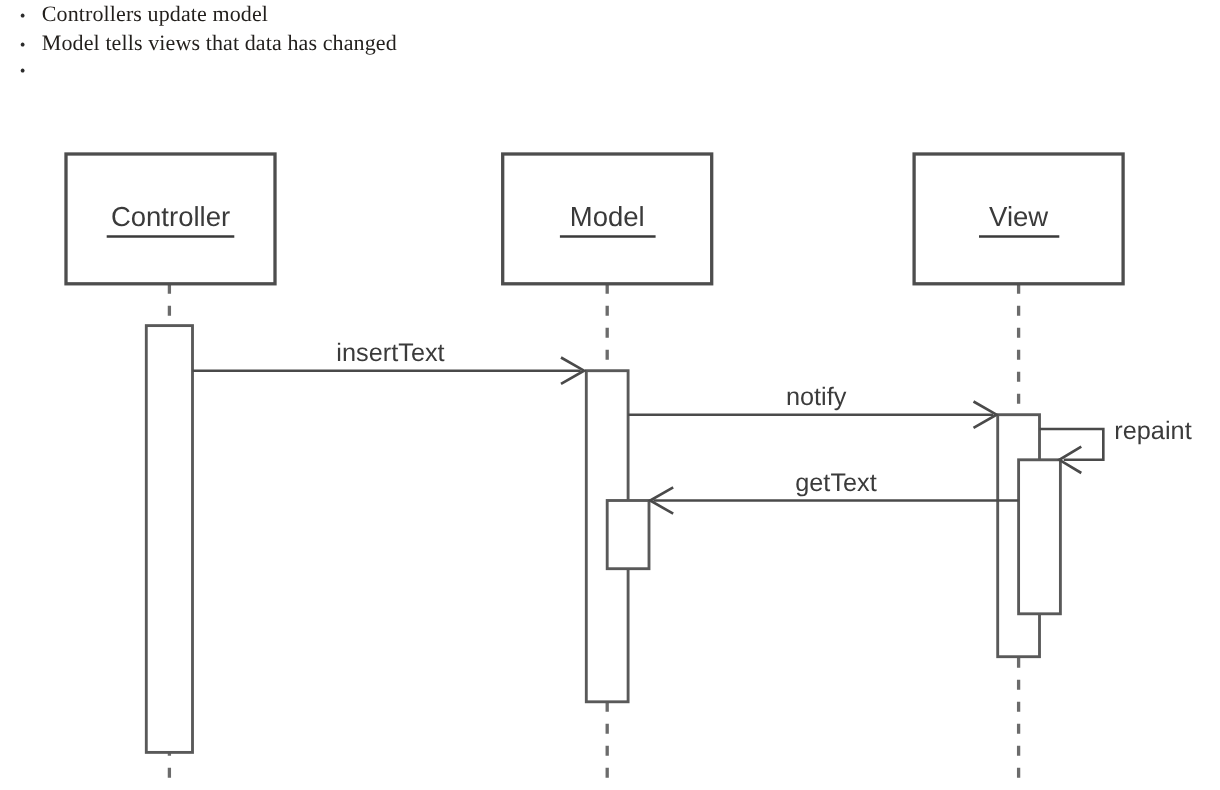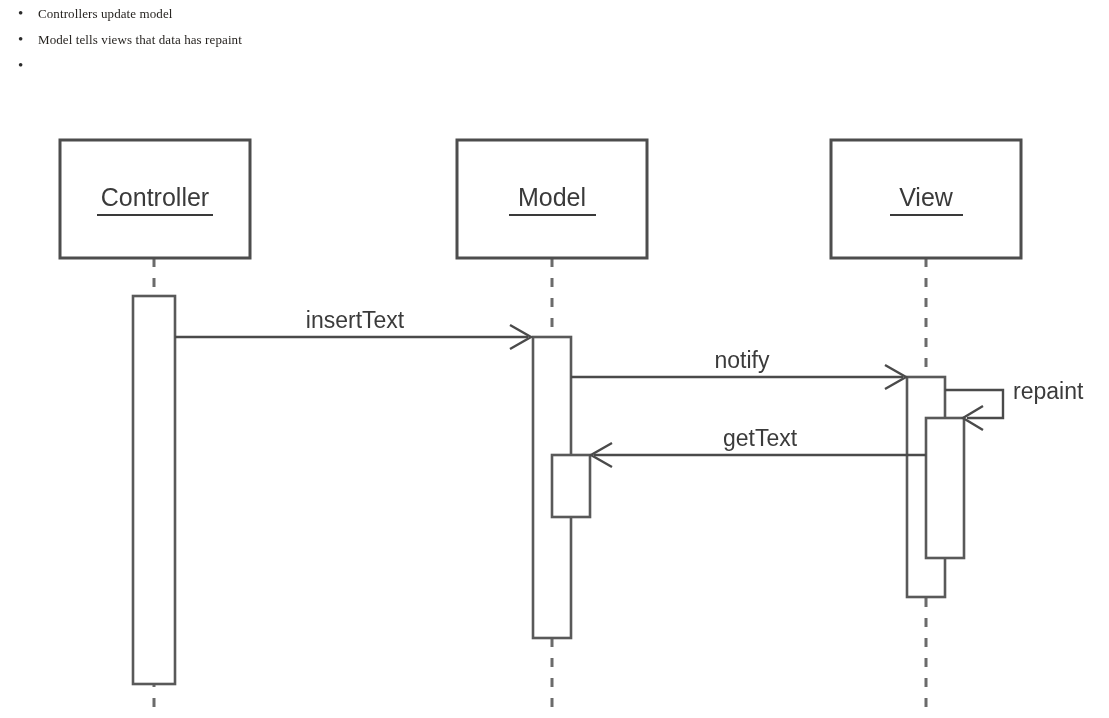--- a/index.html
+++ b/index.html
@@ -31,21 +31,21 @@
   .bullet-mark {
     width: 20px;
     margin-left: 18px;
     font-size: 15px;
     line-height: 26px;
     color: #2b2b2b;
     text-align: left;
   }
   .bullet-text {
     font-family: "Liberation Serif", serif;
-    font-size: 13px;
+    font-size: 20px;
     line-height: 26px;
     color: #221f1c;
     white-space: nowrap;
     letter-spacing: 0.1px;
   }
 
   
   #diagram {
     position: absolute;
     left: 0;
@@ -102,21 +102,21 @@
 
 <div id="page">
 
   <div id="bullet-list">
     <div class="bullet-row">
       <span class="bullet-mark">•</span>
       <span class="bullet-text">Controllers update model</span>
     </div>
     <div class="bullet-row">
       <span class="bullet-mark">•</span>
-      <span class="bullet-text">Model tells views that data has repaint</span>
+      <span class="bullet-text">Model tells views that data has changed</span>
     </div>
     <div class="bullet-row">
       <span class="bullet-mark">•</span>
     </div>
   </div>
 
   <div id="diagram">
     <svg width="1109" height="718" viewBox="0 0 1109 718" xmlns="http://www.w3.org/2000/svg">
 
       <line class="lifeline" x1="154" y1="258" x2="154" y2="718"></line>

